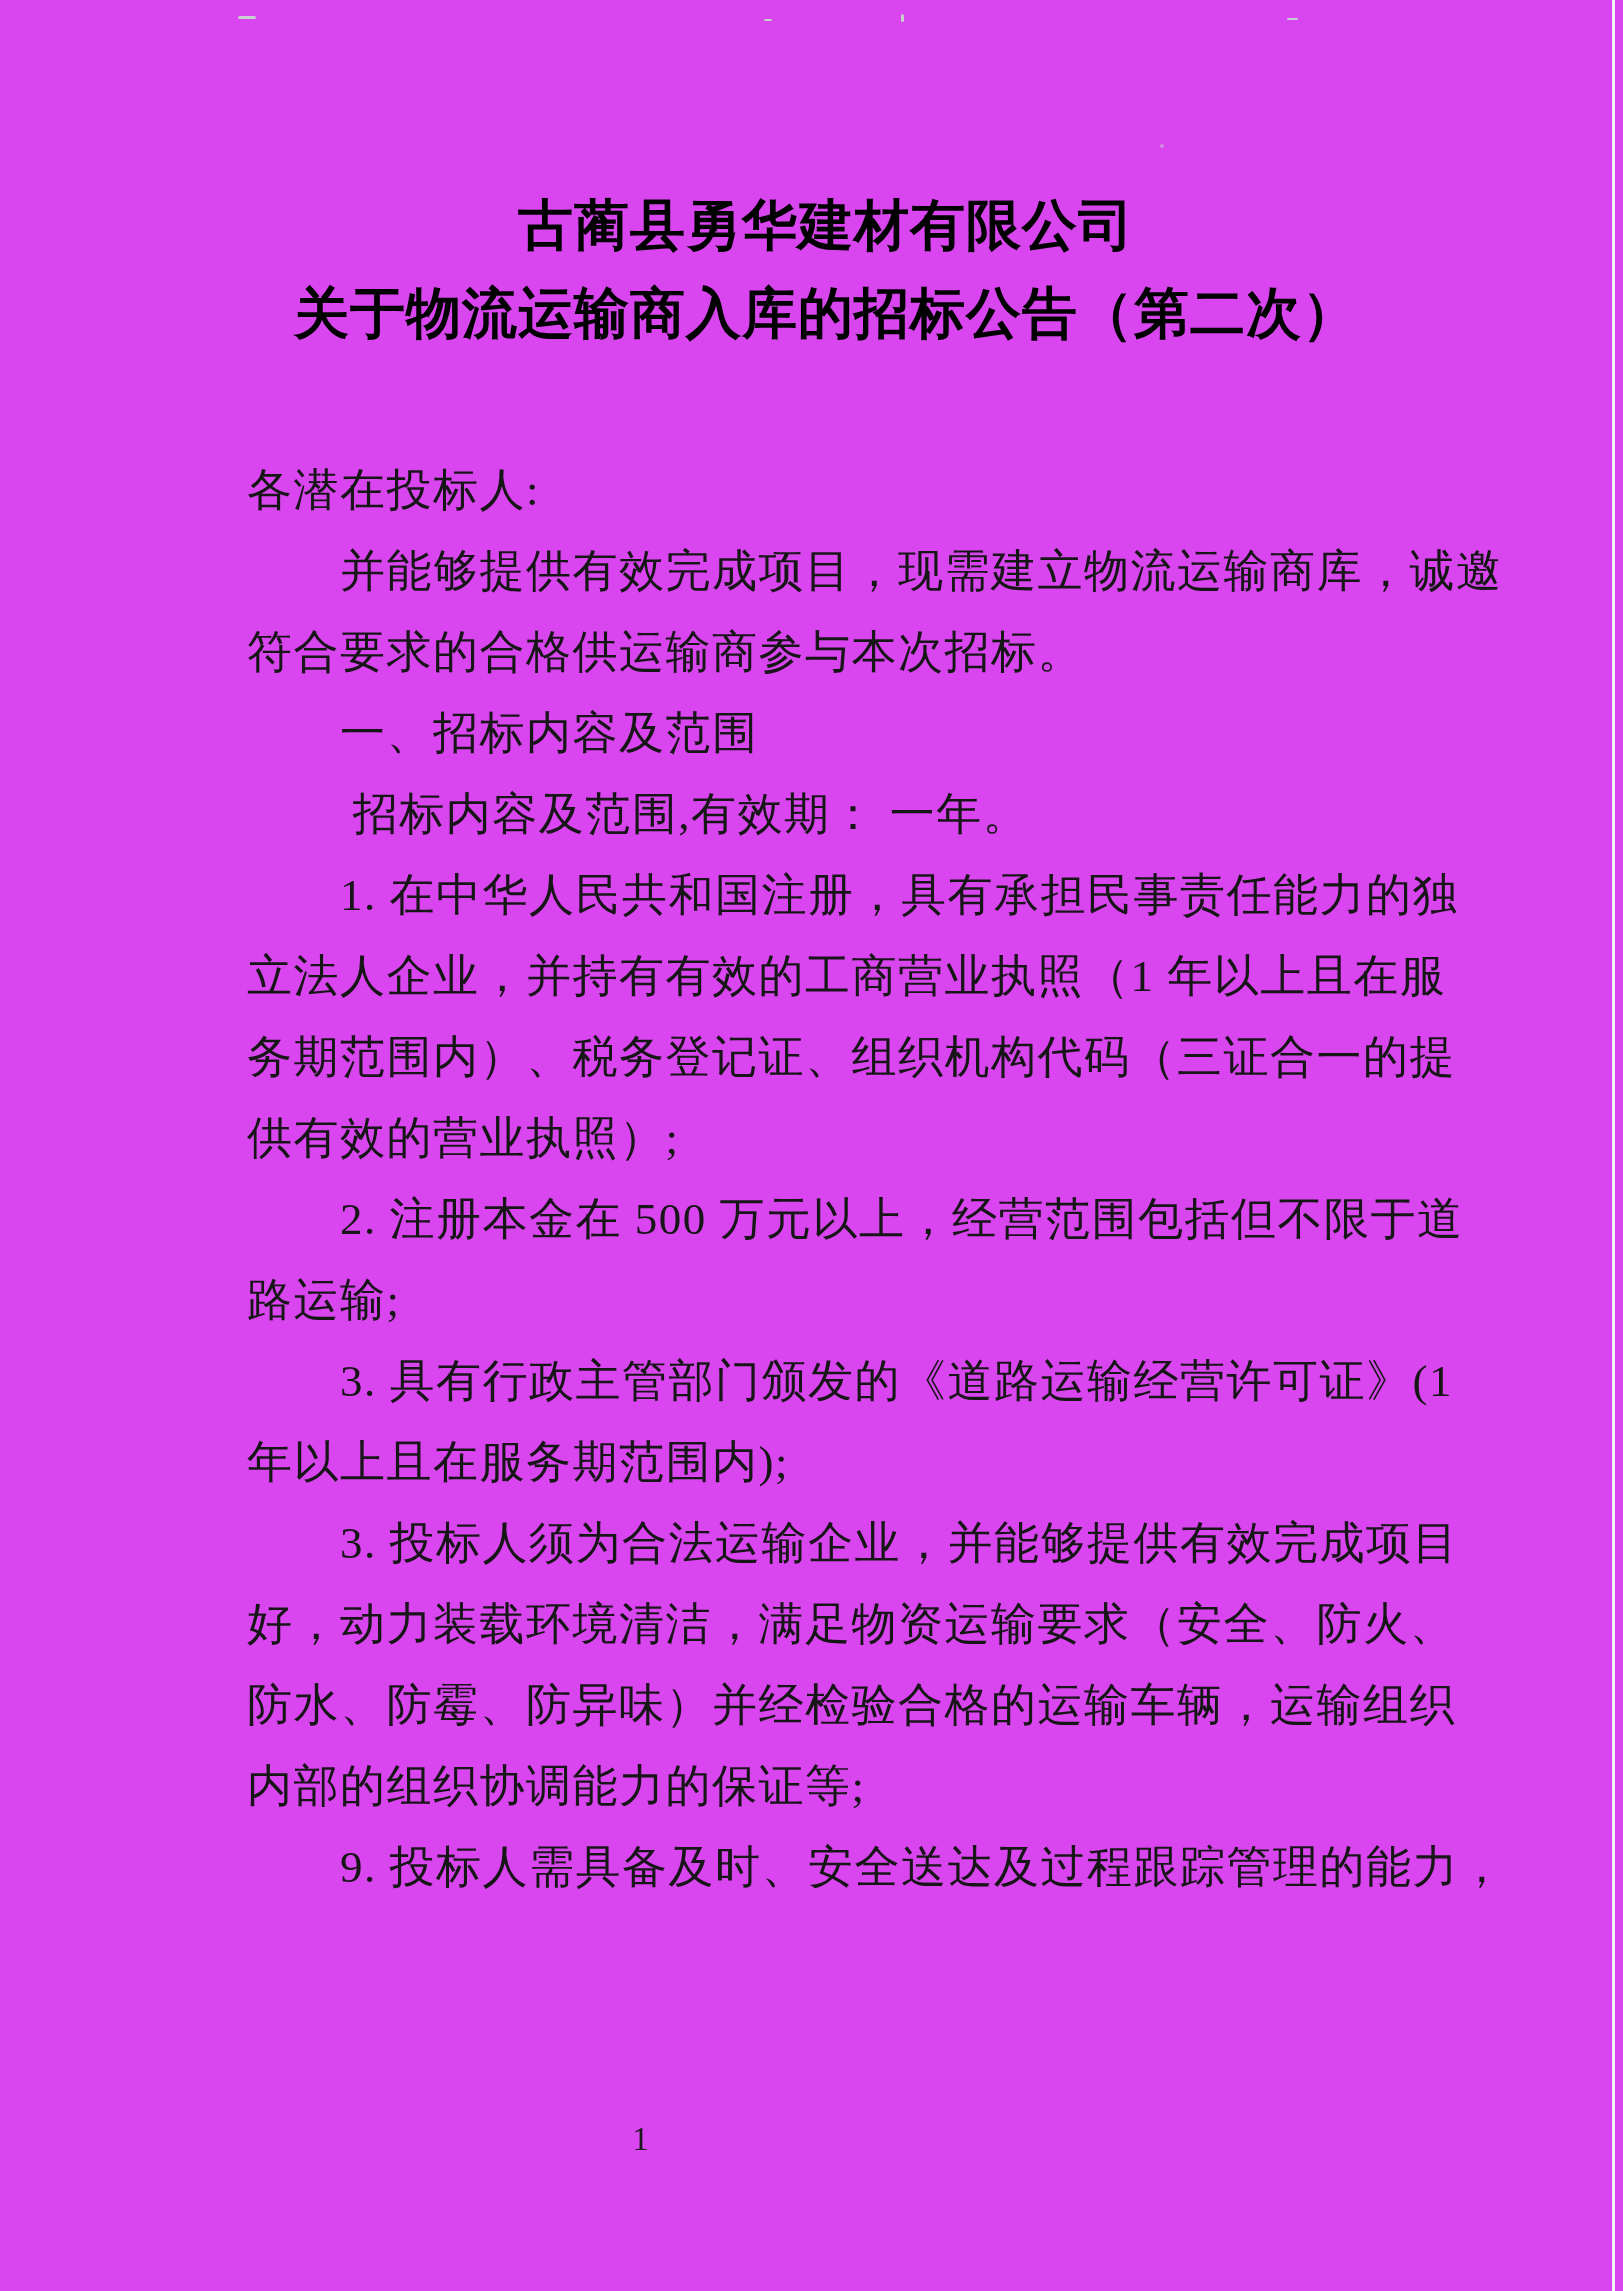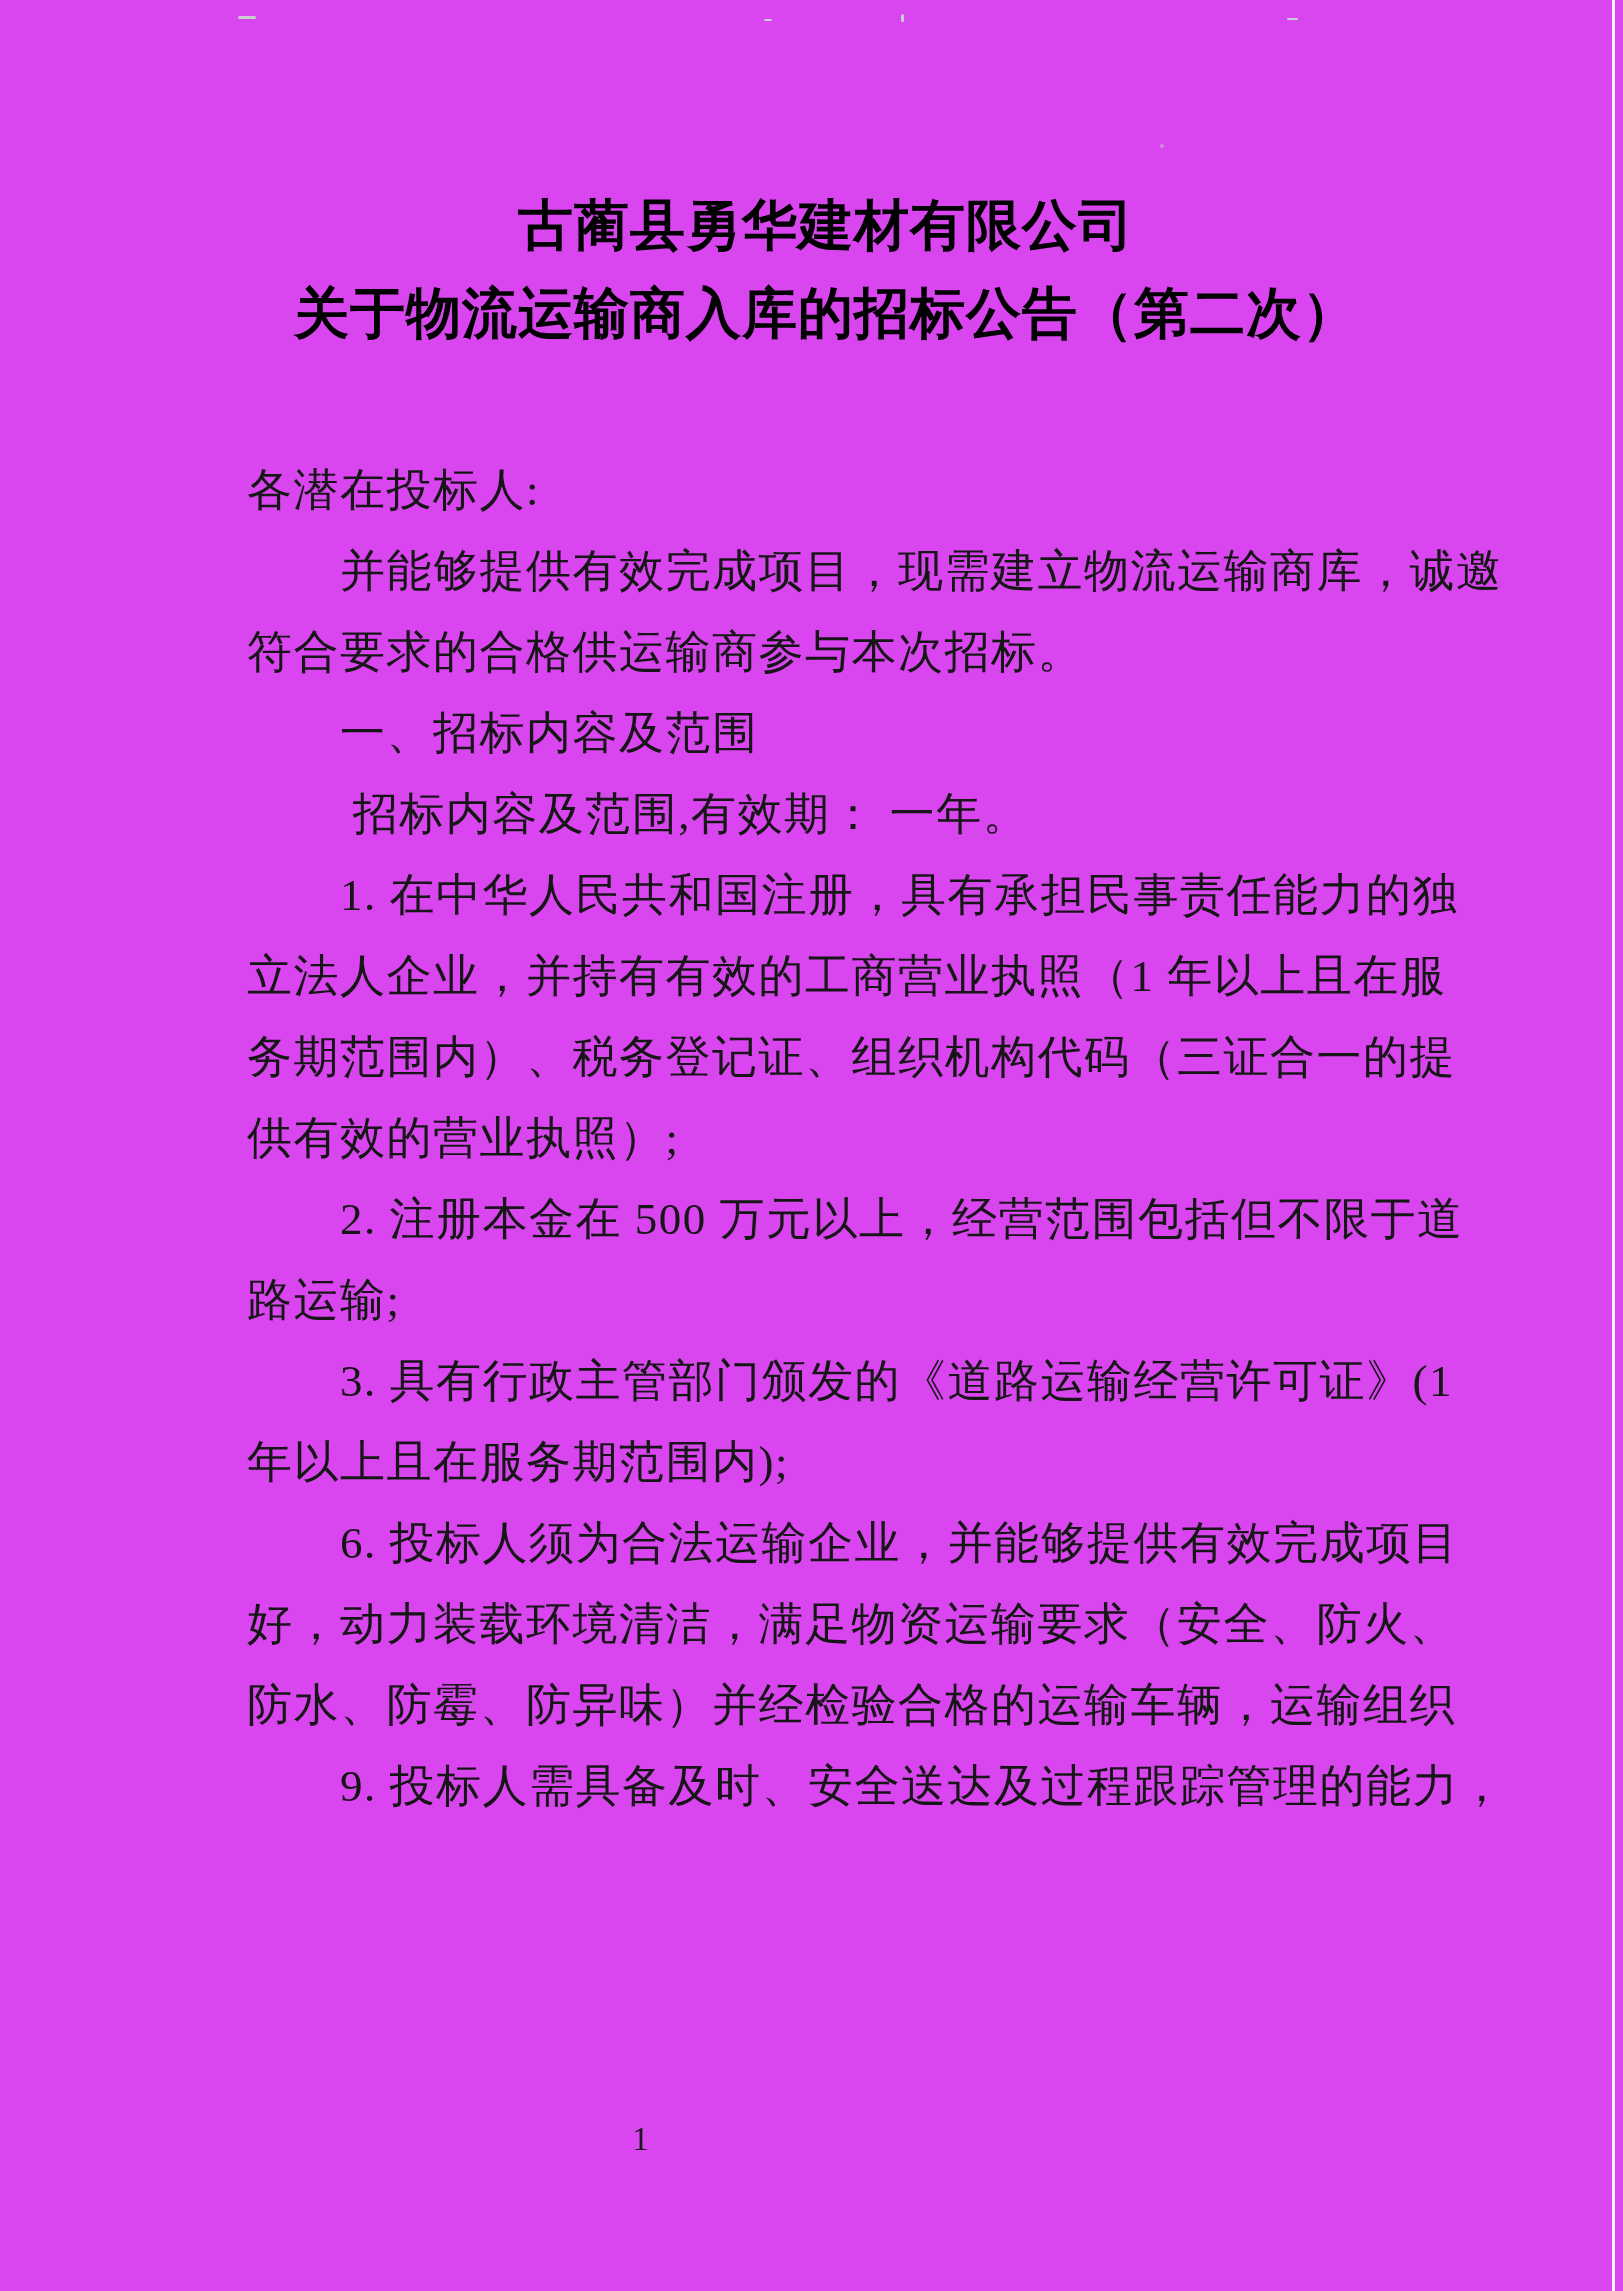--- a/index.html
+++ b/index.html
@@ -92,22 +92,23 @@
     <div class="doc-line">　　一、招标内容及范围</div>
     <div class="doc-line">　　 招标内容及范围,有效期： 一年。</div>
     <div class="doc-line">　　1. 在中华人民共和国注册，具有承担民事责任能力的独</div>
     <div class="doc-line">立法人企业，并持有有效的工商营业执照（1 年以上且在服</div>
     <div class="doc-line">务期范围内）、税务登记证、组织机构代码（三证合一的提</div>
     <div class="doc-line">供有效的营业执照）;</div>
     <div class="doc-line">　　2. 注册本金在 500 万元以上，经营范围包括但不限于道</div>
     <div class="doc-line">路运输;</div>
     <div class="doc-line">　　3. 具有行政主管部门颁发的《道路运输经营许可证》(1</div>
     <div class="doc-line">年以上且在服务期范围内);</div>
-    <div class="doc-line">　　6. 投标人须为合法运输企业，并能够提供有效完成项目</div>
+    <div class="doc-line">　　3. 投标人须为合法运输企业，并能够提供有效完成项目</div>
     <div class="doc-line">好，动力装载环境清洁，满足物资运输要求（安全、防火、</div>
     <div class="doc-line">防水、防霉、防异味）并经检验合格的运输车辆，运输组织</div>
+    <div class="doc-line">内部的组织协调能力的保证等;</div>
     <div class="doc-line">　　9. 投标人需具备及时、安全送达及过程跟踪管理的能力，</div>
   </div>
 
   <div class="page-number">1</div>
 
 </div>
 
 
 </body></html>

